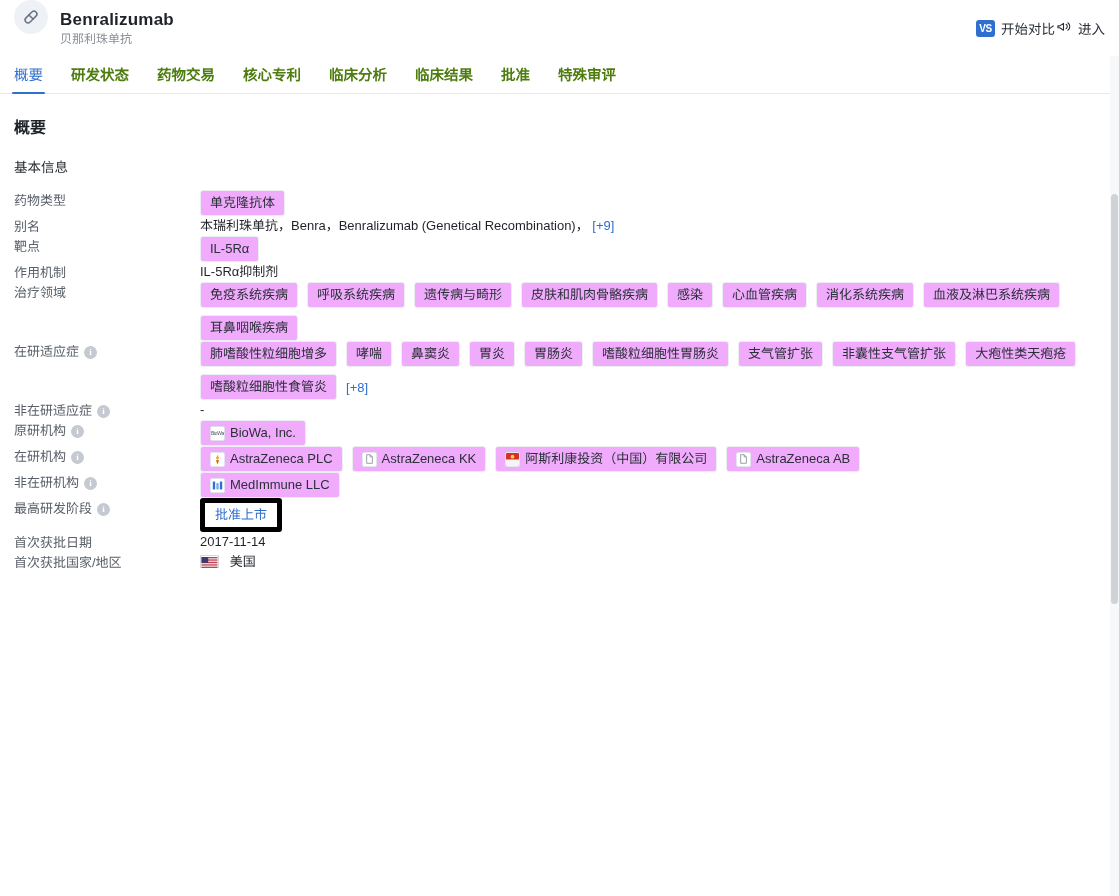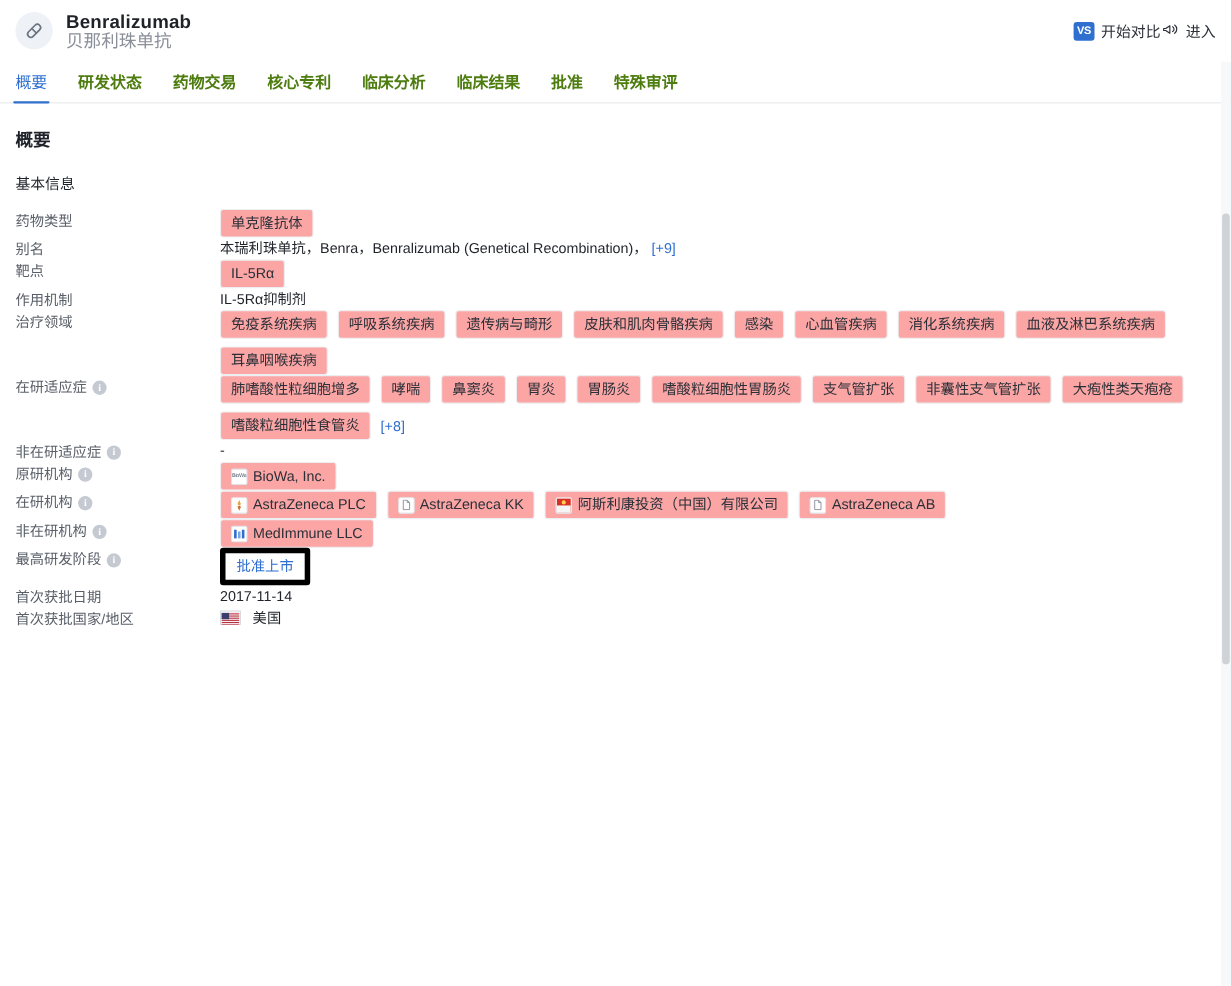--- a/index.html
+++ b/index.html
@@ -12,21 +12,20 @@
     background: #ffffff;
     font-family: "Liberation Sans", "DejaVu Sans", sans-serif;
     color: #1f2329;
   }
 
   
   .header {
     position: relative;
     height: 56px;
     display: flex;
-    align-items: center;
     padding: 0 14px;
     background: #ffffff;
   }
   .drug-icon {
     width: 34px; height: 34px;
     border-radius: 50%;
     background: #eef2f7;
     display: flex; align-items: center; justify-content: center;
     margin-right: 12px;
     flex: 0 0 auto;
@@ -34,21 +33,21 @@
   .drug-icon svg { display:block; }
   .titles { display: flex; flex-direction: column; justify-content: center; }
   .drug-name-en {
     font-size: 17px;
     font-weight: bold;
     line-height: 20px;
     color: #1f2329;
     letter-spacing: .2px;
   }
   .drug-name-cn {
-    font-size: 16px;
+    font-size: 12px;
     line-height: 16px;
     color: #8a8f99;
     margin-top: 1px;
   }
   .header-actions {
     margin-left: auto;
     display: flex;
     align-items: center;
     font-size: 13.5px;
     color: #2b3038;
@@ -143,21 +142,21 @@
     margin-left: 5px;
     vertical-align: 1px;
     cursor: pointer;
   }
 
   .chips { display: flex; flex-wrap: wrap; gap: 7px 9px; }
   .chip {
     display: inline-flex;
     align-items: center;
     gap: 5px;
-    background: #fca5a5;
+    background: #f0abfc;
     border: 1px solid #eceff2;
     border-radius: 3px;
     padding: 3px 9px;
     font-size: 13px;
     line-height: 18px;
     color: #2b3038;
     white-space: nowrap;
   }
   .plaintext { font-size: 13px; line-height: 20px; color: #1f2329; }
   .link { color: #2f6fd0; cursor: pointer; }

